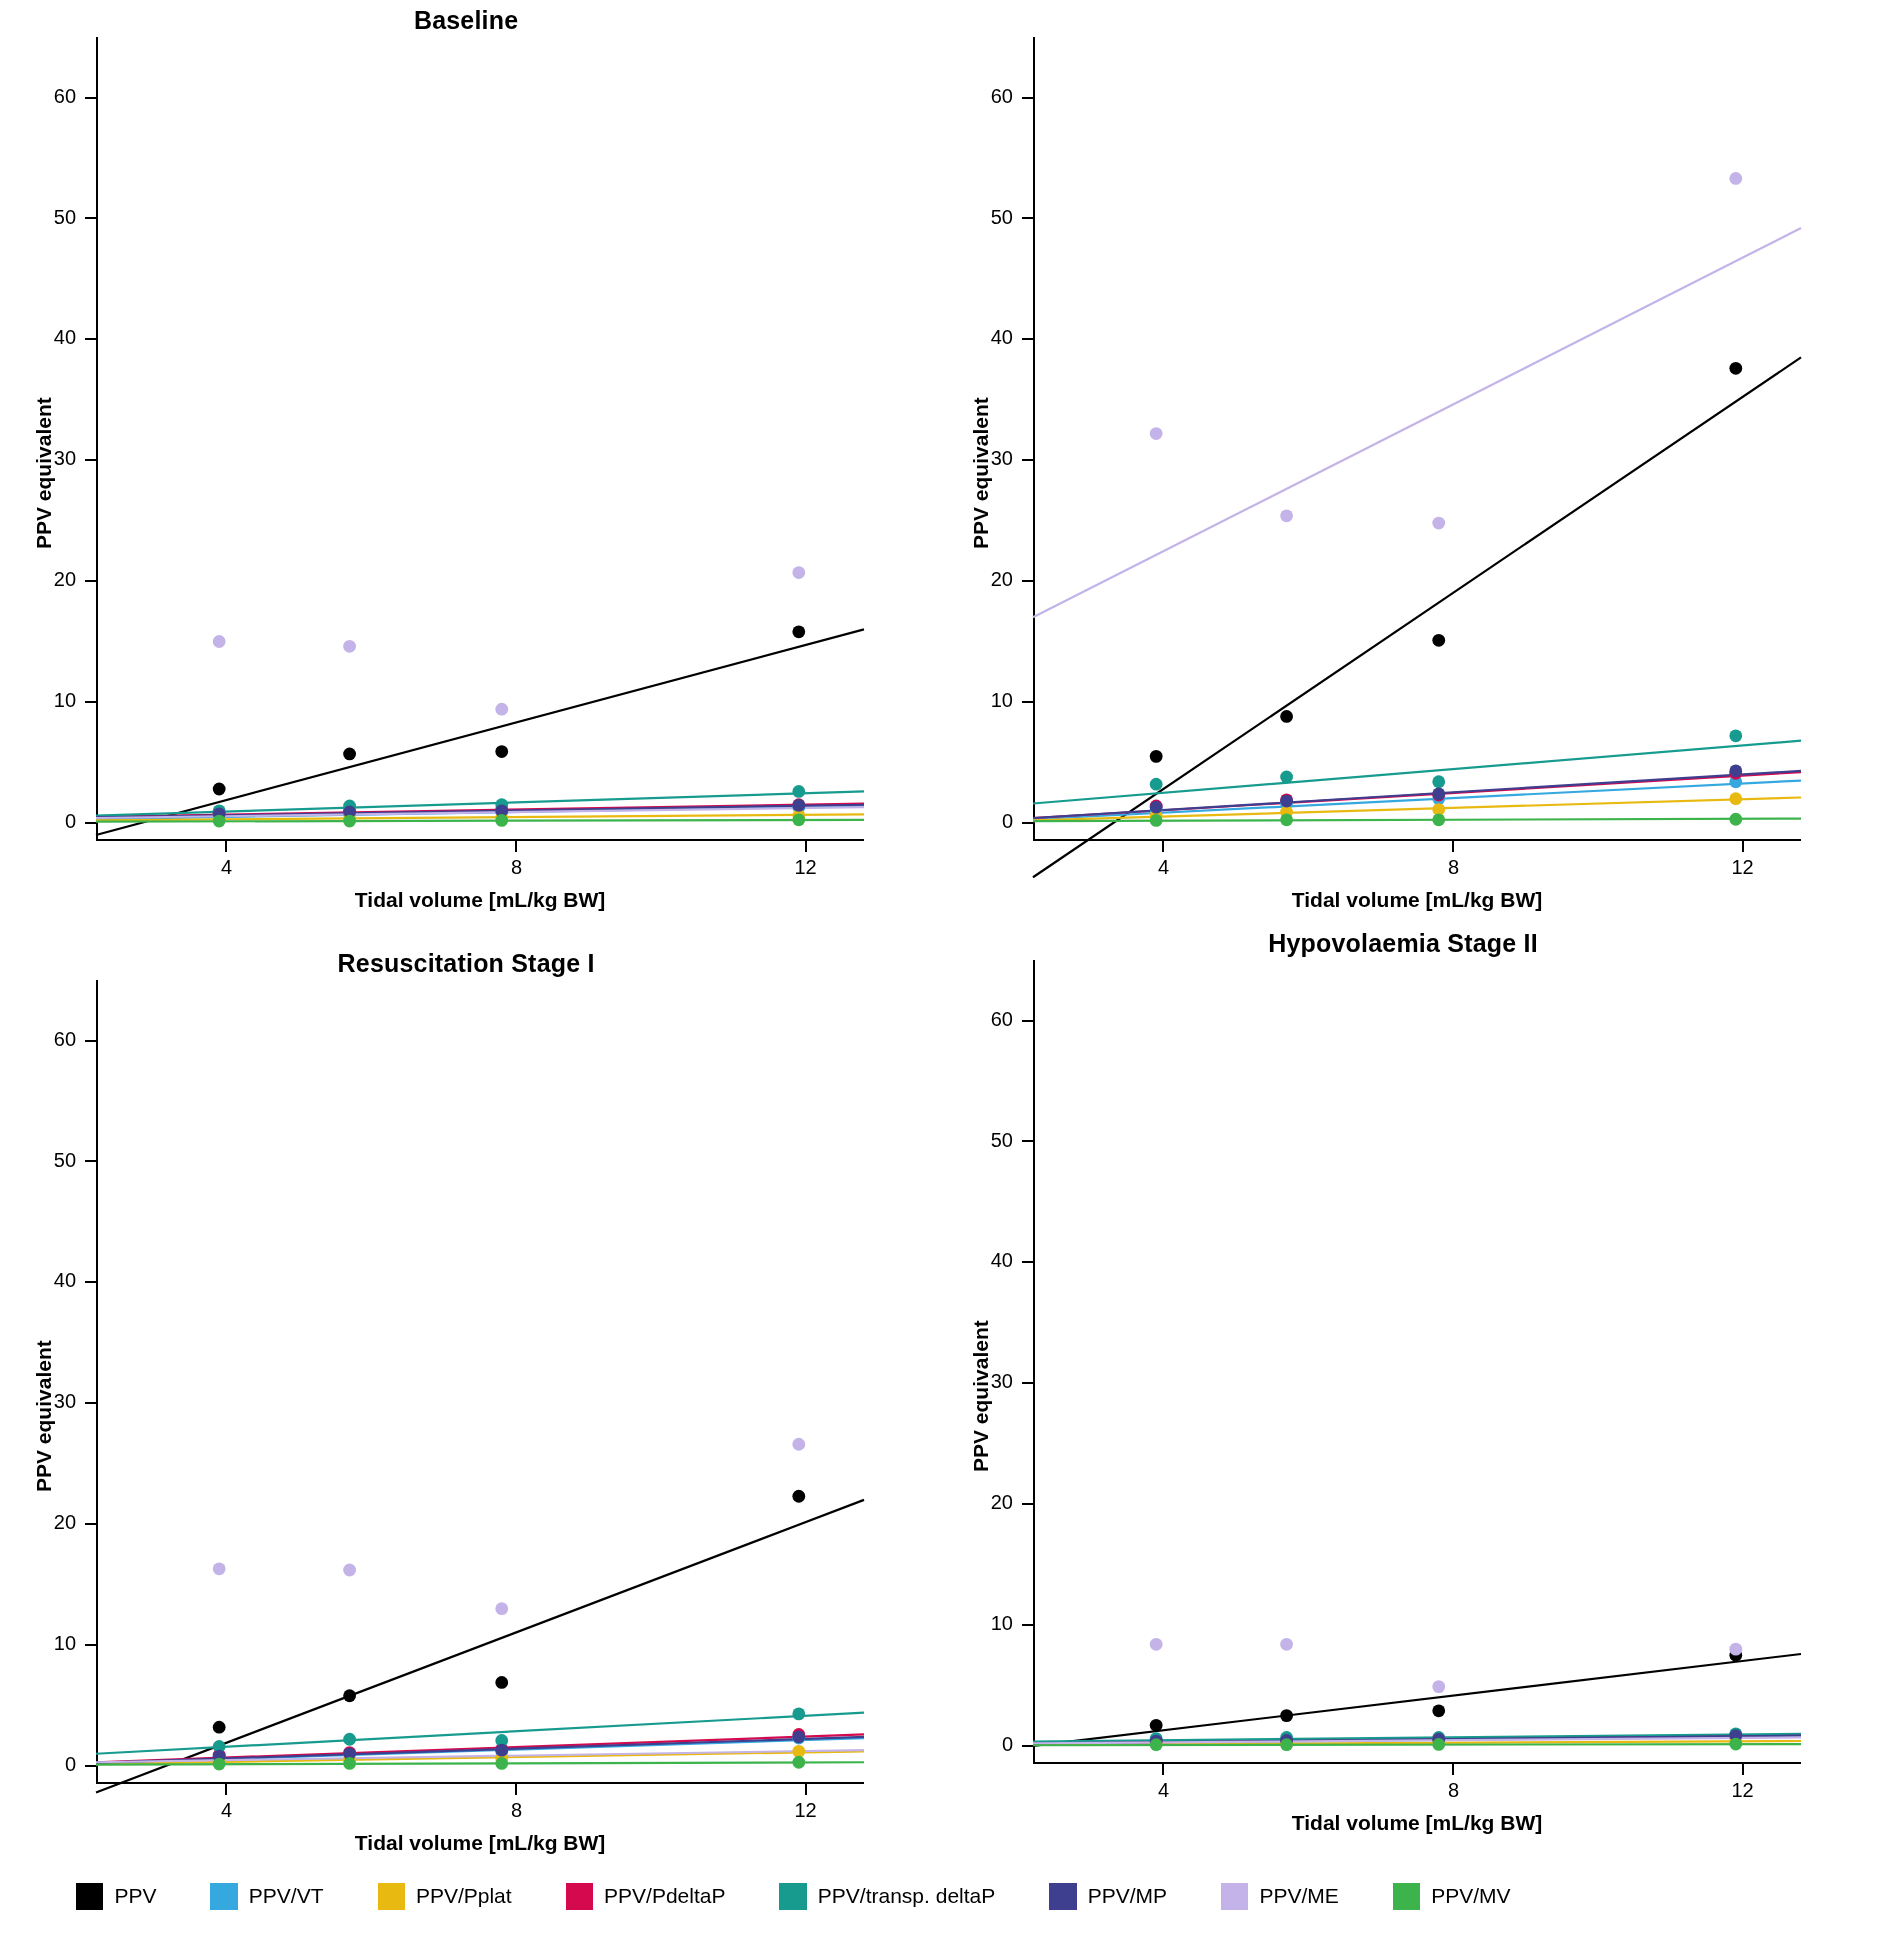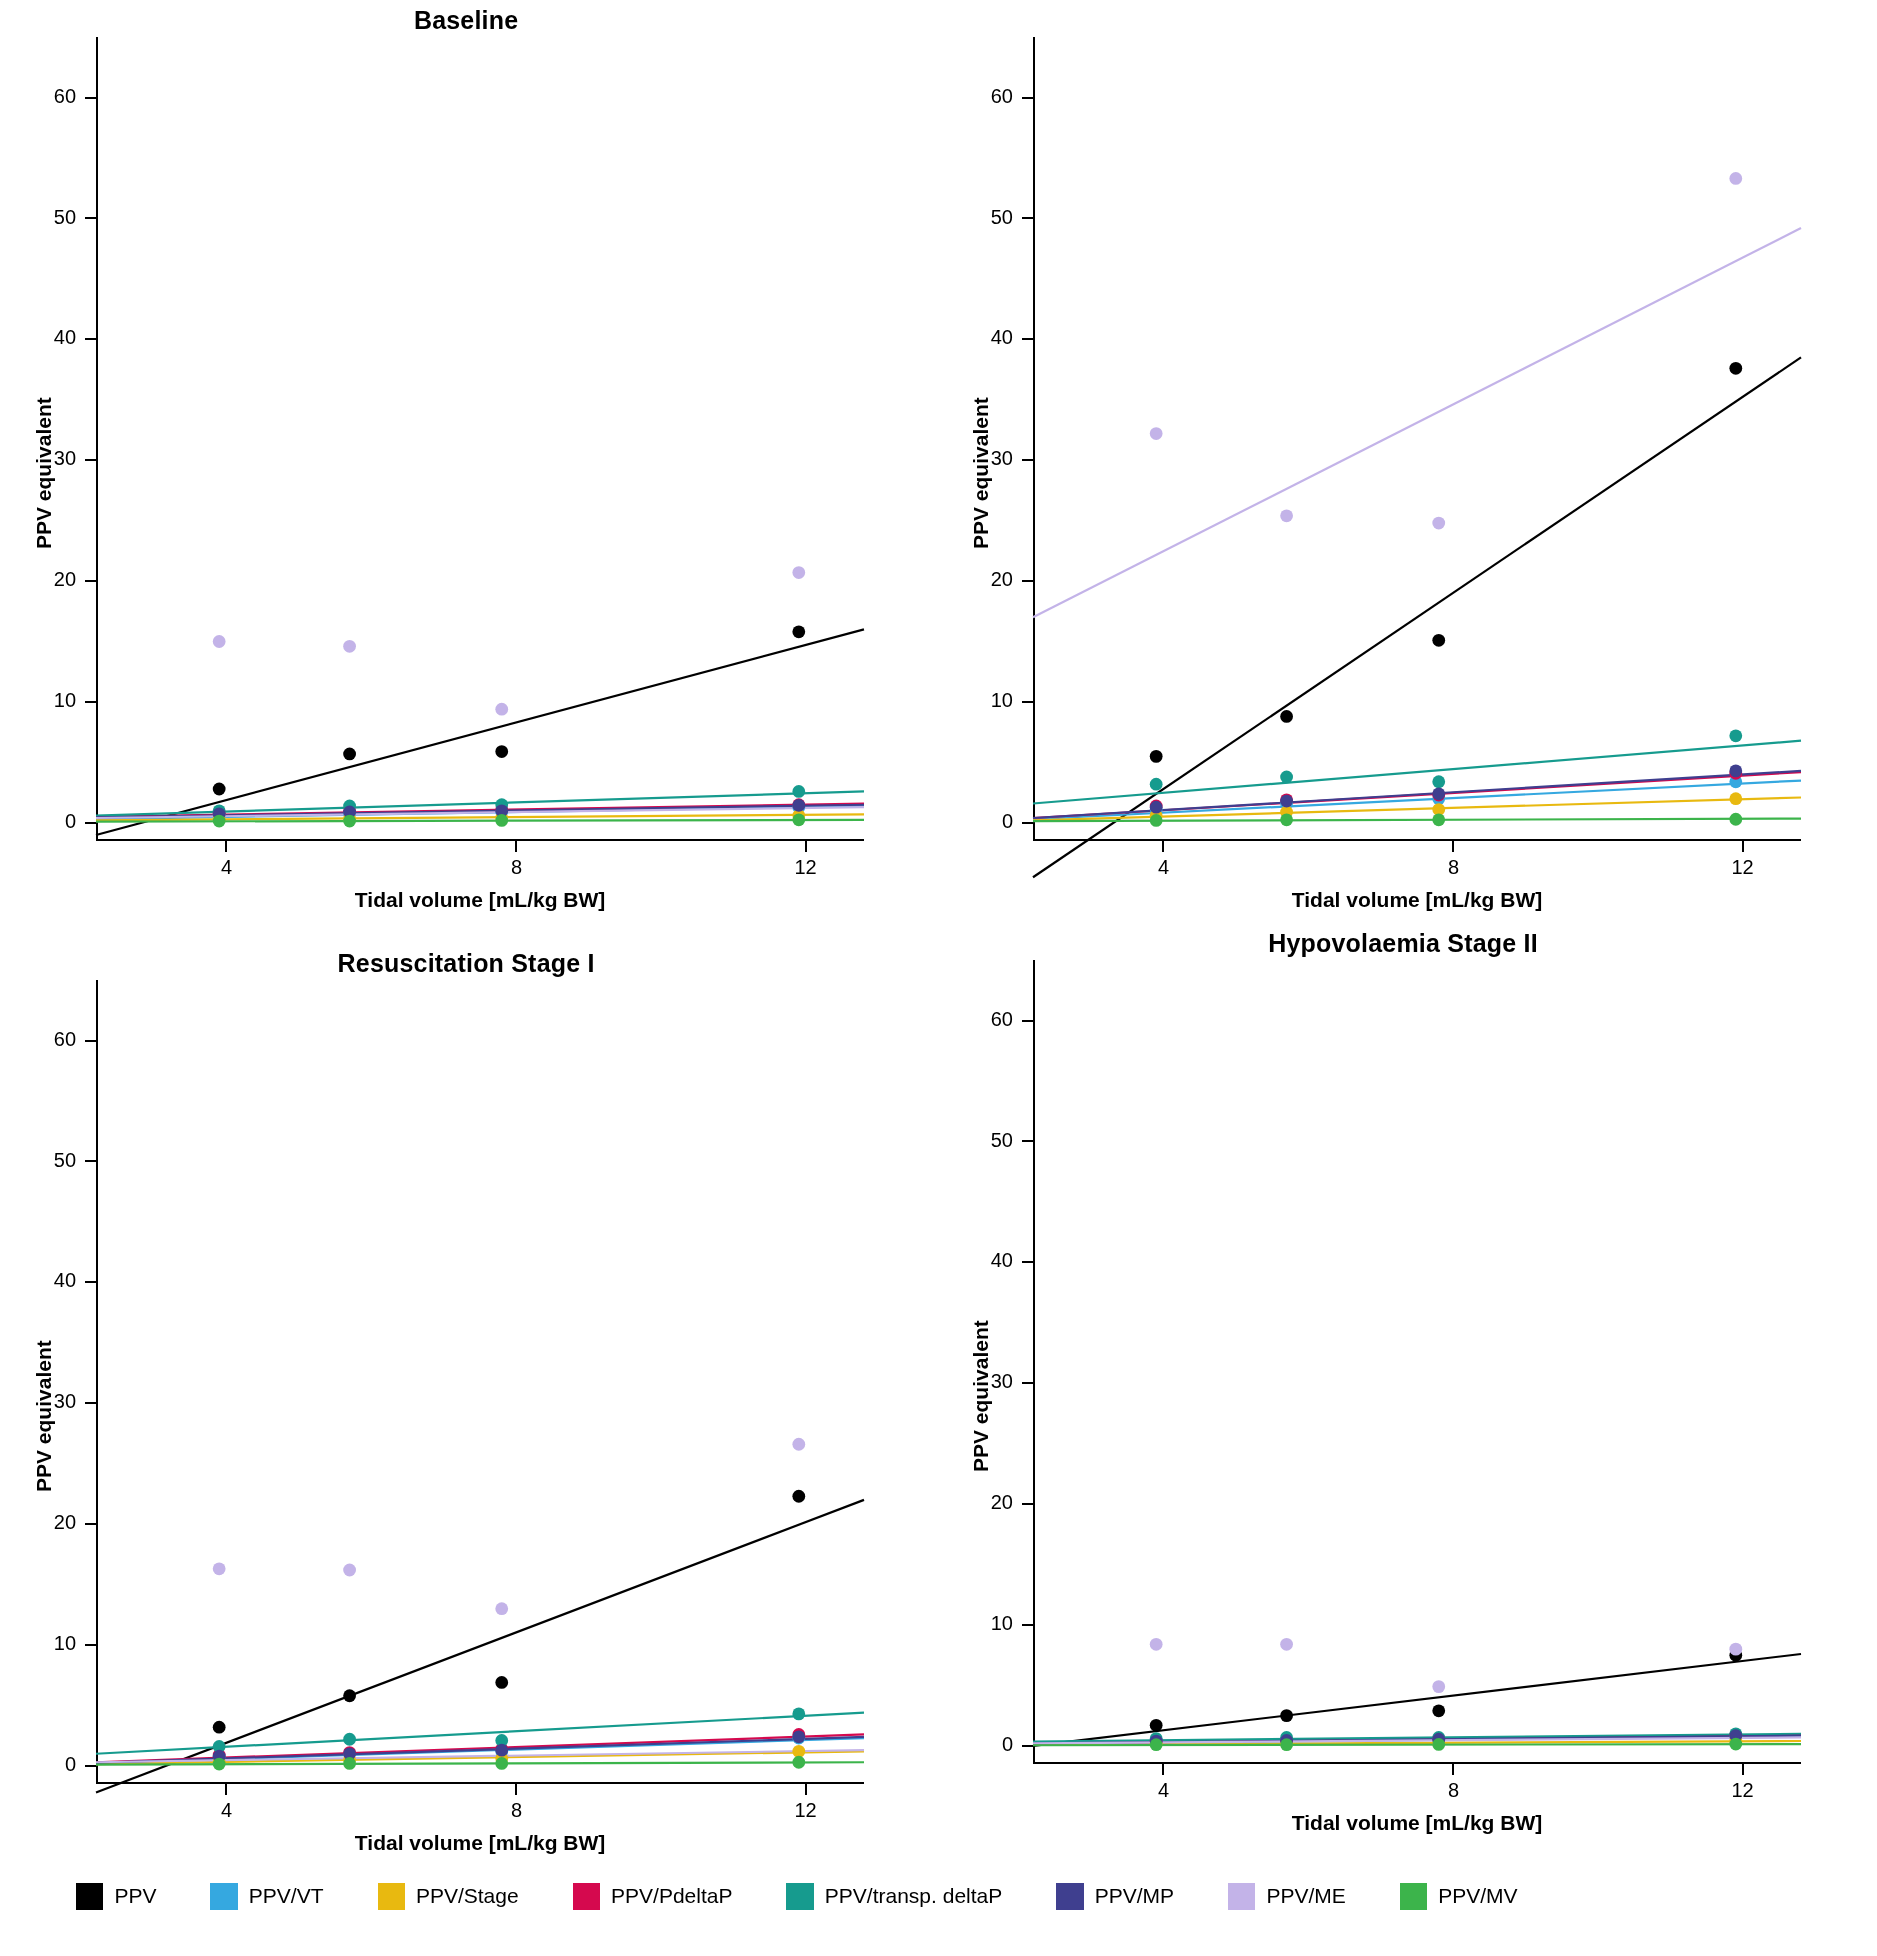--- a/index.html
+++ b/index.html
@@ -438,21 +438,21 @@
       <div class="legend-item">
         <div class="legend-swatch" style="background: rgb(0, 0, 0);"></div>
         <span class="legend-label">PPV</span>
       </div>
       <div class="legend-item">
         <div class="legend-swatch" style="background: rgb(53, 168, 224);"></div>
         <span class="legend-label">PPV/VT</span>
       </div>
       <div class="legend-item">
         <div class="legend-swatch" style="background: rgb(232, 185, 16);"></div>
-        <span class="legend-label">PPV/Stage</span>
+        <span class="legend-label">PPV/Pplat</span>
       </div>
       <div class="legend-item">
         <div class="legend-swatch" style="background: rgb(213, 9, 78);"></div>
         <span class="legend-label">PPV/PdeltaP</span>
       </div>
       <div class="legend-item">
         <div class="legend-swatch" style="background: rgb(22, 155, 142);"></div>
         <span class="legend-label">PPV/transp. deltaP</span>
       </div>
       <div class="legend-item">

